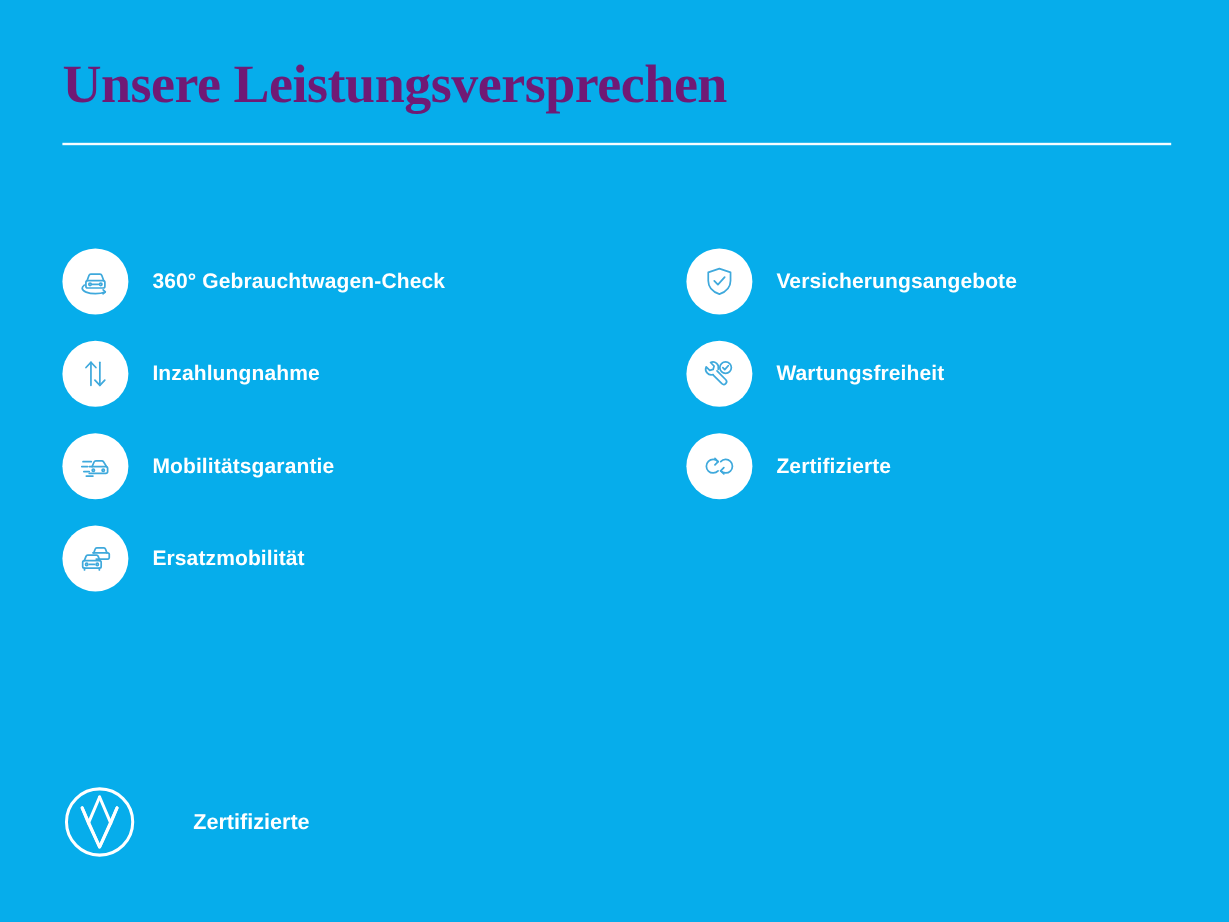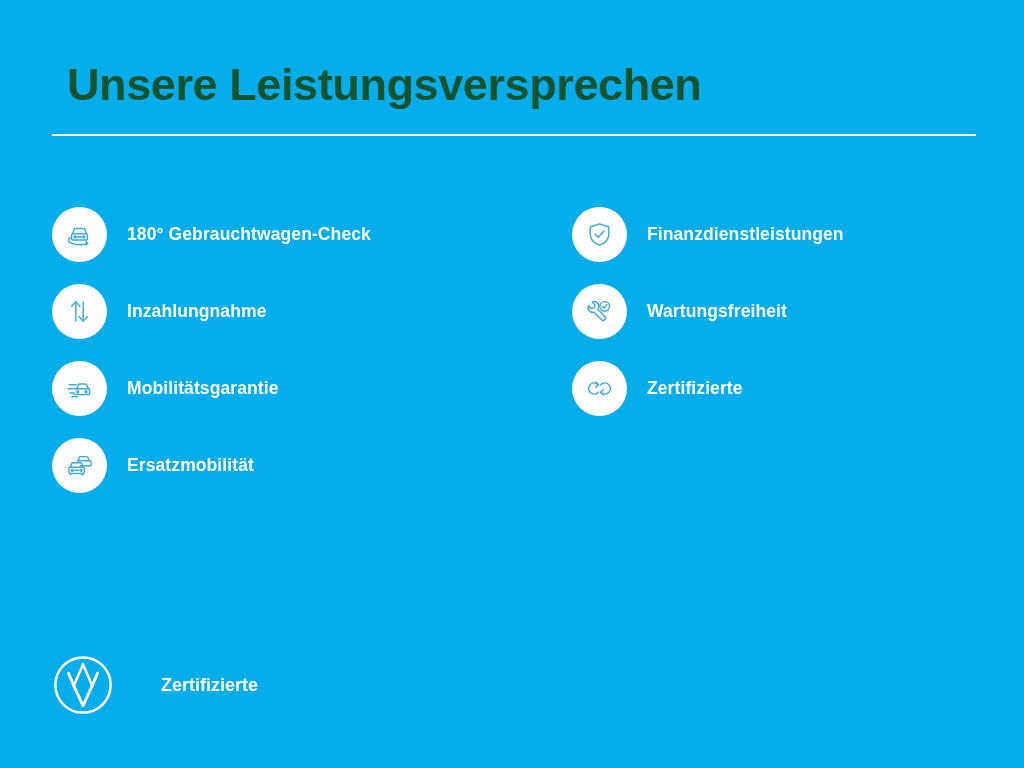--- a/index.html
+++ b/index.html
@@ -25,27 +25,28 @@
   }
 
   
   .header {
     position: absolute;
     left: 52px;
     top: 46px;
     width: 924px;
   }
   .page-title {
-    margin: 15px;
+    margin: 0;
     font-size: 45px;
     line-height: 1.08;
     font-weight: 700;
-    color: #14532d;
+    color: #701a75;
     letter-spacing: -0.4px;
     white-space: nowrap;
+    font-family: Liberation Serif, serif;
   }
   .title-rule {
     margin-top: 24px;
     width: 924px;
     height: 2px;
     background: #FFFFFF;
     opacity: 0.96;
   }
 
   
@@ -134,34 +135,34 @@
         <svg viewBox="0 0 48 48" fill="none" stroke="#3FA9DC" stroke-width="2.1" stroke-linecap="round" stroke-linejoin="round">
           <path d="M14 23l2.2-6.2a2.4 2.4 0 0 1 2.3-1.6h11a2.4 2.4 0 0 1 2.3 1.6L34 23"></path>
           <rect x="12.5" y="23" width="23" height="9" rx="2.2"></rect>
           <circle cx="17.5" cy="27.6" r="1.5"></circle>
           <circle cx="30.5" cy="27.6" r="1.5"></circle>
           <path d="M20 27.6h8"></path>
           <path d="M10.5 28.5c-1.6 1.2-2.5 2.5-2.5 3.9 0 3.6 7.2 6.5 16 6.5 4.6 0 8.8-.8 11.6-2.1"></path>
           <path d="M33.4 34.2l2.6 2.6-2.8 2.2"></path>
         </svg>
       </span>
-      <span class="feature-label">180° Gebrauchtwagen-Check</span>
+      <span class="feature-label">360° Gebrauchtwagen-Check</span>
     </div>
 
 
 
 
     <div class="feature">
       <span class="icon-badge">
         <svg viewBox="0 0 48 48" fill="none" stroke="#3FA9DC" stroke-width="2.1" stroke-linecap="round" stroke-linejoin="round">
           <path d="M24 8.5l13.5 4.6v10.2c0 8.1-5.6 13.5-13.5 16.2C16.1 36.8 10.5 31.4 10.5 23.3V13.1z"></path>
           <path d="M17.8 23.3l4.4 4.6 8.2-9"></path>
         </svg>
       </span>
-      <span class="feature-label">Finanzdienstleistungen</span>
+      <span class="feature-label">Versicherungsangebote</span>
     </div>
 
     <div class="feature">
       <span class="icon-badge">
         <svg viewBox="0 0 48 48" fill="none" stroke="#3FA9DC" stroke-width="2.1" stroke-linecap="round" stroke-linejoin="round">
           <path d="M18.6 38V10"></path>
           <path d="M12.6 16.4l6-6.4 6 6.4"></path>
           <path d="M29.4 10v28"></path>
           <path d="M23.4 31.6l6 6.4 6-6.4"></path>
         </svg>

